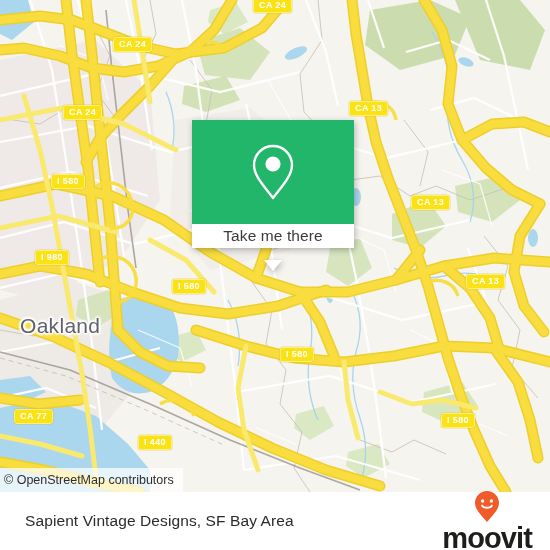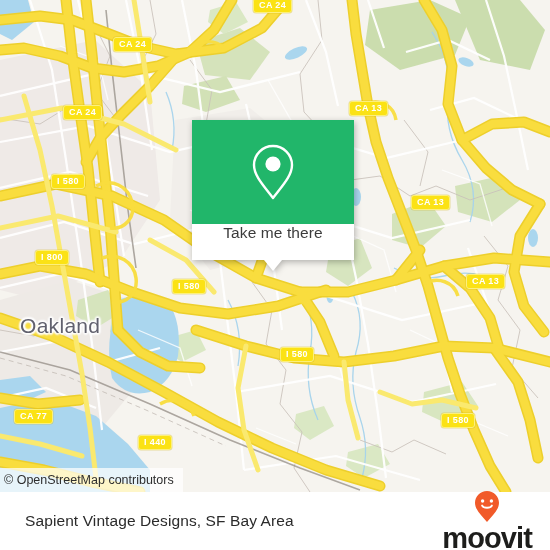--- a/index.html
+++ b/index.html
@@ -83,23 +83,23 @@
   }
   #pin-icon-wrap {
     position: absolute;
     left: 0; right: 0; top: 0; bottom: 0;
     display: flex;
     align-items: center;
     justify-content: center;
   }
   #callout-white {
     background: #ffffff;
-    height: 36px;
+    height: 24px;
     display: flex;
-    align-items: flex-start;
+    align-items: center;
     justify-content: center;
   }
   #callout-label {
     color: #3b3b3b;
     font-family: "Liberation Sans", sans-serif;
     font-size: 15.5px;
     letter-spacing: 0.1px;
     white-space: nowrap;
   }
   #callout-tail {
@@ -378,21 +378,21 @@
 
       </g>
     </svg>
 
     <div class="shield" style="left:253px; top:-2px;">CA 24</div>
     <div class="shield" style="left:113px; top:37px;">CA 24</div>
     <div class="shield" style="left:63px; top:105px;">CA 24</div>
     <div class="shield" style="left:349px; top:101px;">CA 13</div>
     <div class="shield" style="left:411px; top:195px;">CA 13</div>
     <div class="shield" style="left:51px; top:174px;">I 580</div>
-    <div class="shield" style="left:35px; top:250px;">I 800</div>
+    <div class="shield" style="left:35px; top:250px;">I 980</div>
     <div class="shield" style="left:172px; top:279px;">I 580</div>
     <div class="shield" style="left:466px; top:274px;">CA 13</div>
     <div class="shield" style="left:280px; top:347px;">I 580</div>
     <div class="shield" style="left:14px; top:409px;">CA 77</div>
     <div class="shield" style="left:441px; top:413px;">I 580</div>
     <div class="shield" style="left:138px; top:435px;">I 440</div>
 
     <div class="city-label" style="left:20px; top:314px;">Oakland</div>
 
     <div id="callout">

